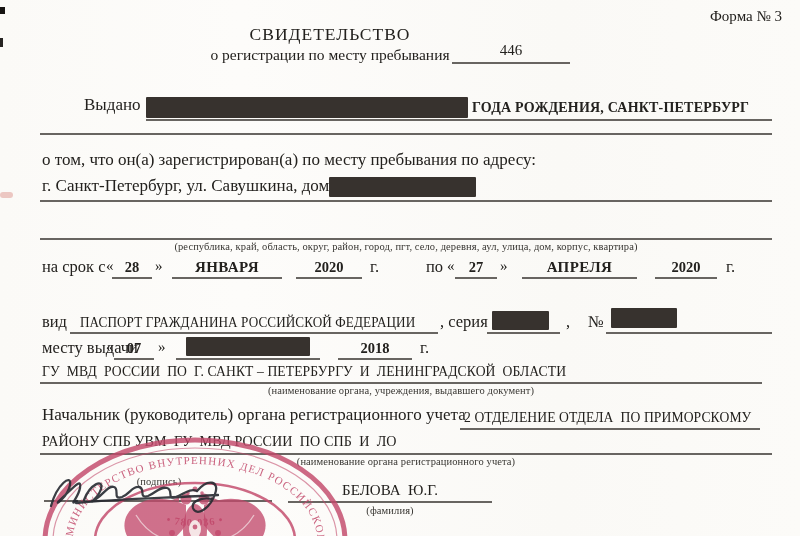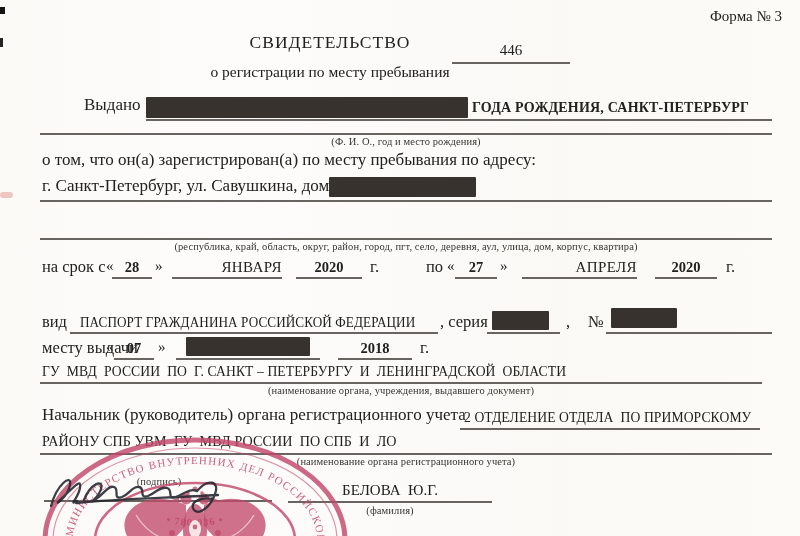--- a/index.html
+++ b/index.html
@@ -15,48 +15,47 @@
   .t17{font-size:17px}
   .t16{font-size:16.5px}
   .t15{font-size:15px}
   .caps14{font-size:14px;font-weight:700;letter-spacing:.2px}
   .cond{font-size:14px;letter-spacing:.1px;transform:scaleX(.94);transform-origin:left center;white-space:pre}
   .cap{font-size:10.5px;color:#383632;letter-spacing:.1px;white-space:nowrap}
   .ctr{text-align:center}
   .ln{height:1.5px;background:var(--line);opacity:.85}
   .red{background:var(--redaction);border-radius:1px}
   .val{font-weight:700;font-size:14.5px;text-align:center}
-  .mon{font-weight:400;font-size:15px;letter-spacing:.4px;text-align:right}
+  .mon{font-weight:700;font-size:15px;letter-spacing:.4px;text-align:center}
   .q{font-size:15px}
   .pre{white-space:pre}
   .stamp-svg{position:absolute;left:40px;top:437px;z-index:2;filter:blur(.2px)}
   .sig-svg{position:absolute;left:46px;top:468px;z-index:3}
   .art{position:absolute;z-index:1}
 </style>
 </head>
 <body>
 
 <div class="doc">
 
   <div class="art" style="left:0;top:7px;width:5px;height:7px;background:#161412"></div>
   <div class="art" style="left:0;top:38px;width:3px;height:9px;background:#262422"></div>
   <div class="art" style="left:0;top:192px;width:13px;height:6px;background:#e3aca6;opacity:.65;border-radius:3px"></div>
 
   <div class="abs t15" style="right:18px;top:8px">Форма № 3</div>
-  <div class="abs ctr" style="left:0;top:32px;width:660px;font-size:17.5px;letter-spacing:1px">СВИДЕТЕЛЬСТВО</div>
+  <div class="abs ctr" style="left:0;top:24px;width:660px;font-size:17.5px;letter-spacing:1px">СВИДЕТЕЛЬСТВО</div>
   <div class="abs ctr" style="left:452px;top:42px;width:118px;font-size:15px">446</div>
   <div class="abs ln" style="left:452px;top:62px;width:118px"></div>
-  <div class="abs ctr" style="left:0;top:63px;width:660px;font-size:15.5px">о регистрации по месту пребывания</div>
+  <div class="abs ctr" style="left:0;top:46px;width:660px;font-size:15.5px">о регистрации по месту пребывания</div>
 
   <div class="abs t17" style="left:84px;top:95px">Выдано</div>
   <div class="abs red" style="left:146px;top:97px;width:322px;height:21px"></div>
   <div class="abs caps14" style="left:472px;top:100px">ГОДА РОЖДЕНИЯ, САНКТ-ПЕТЕРБУРГ</div>
   <div class="abs ln" style="left:146px;top:119px;width:626px"></div>
   <div class="abs ln" style="left:40px;top:133px;width:732px"></div>
-  <div class="abs cap ctr" style="left:40px;top:136px;width:732px">(Ф. И. О., год и место рождения)</div>
 
   <div class="abs t17" style="left:42px;top:176px">г. Санкт-Петербург, ул. Савушкина, дом</div>
   <div class="abs t17" style="left:42px;top:150px">о том, что он(а) зарегистрирован(а) по месту пребывания по адресу:</div>
   <div class="abs red" style="left:329px;top:177px;width:147px;height:20px"></div>
   <div class="abs ln" style="left:40px;top:200px;width:732px"></div>
   <div class="abs ln" style="left:40px;top:238px;width:732px"></div>
   <div class="abs cap ctr" style="left:40px;top:241px;width:732px">(республика, край, область, округ, район, город, пгт, село, деревня, аул, улица, дом, корпус, квартира)</div>
 
   <div class="abs t16" style="left:42px;top:257px">на срок с</div>
   <div class="abs q" style="left:106px;top:258px">«</div>

